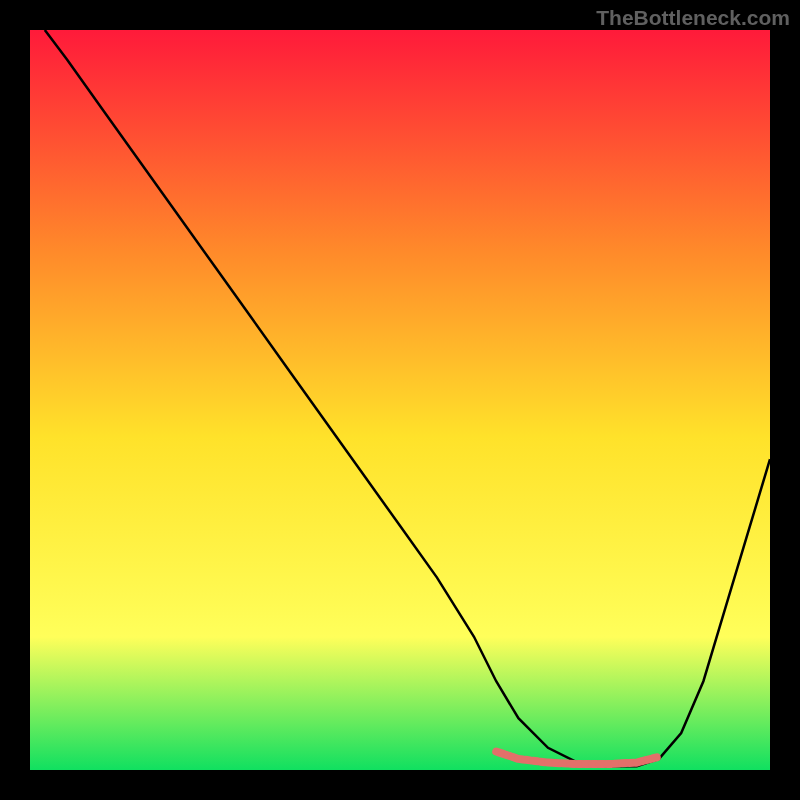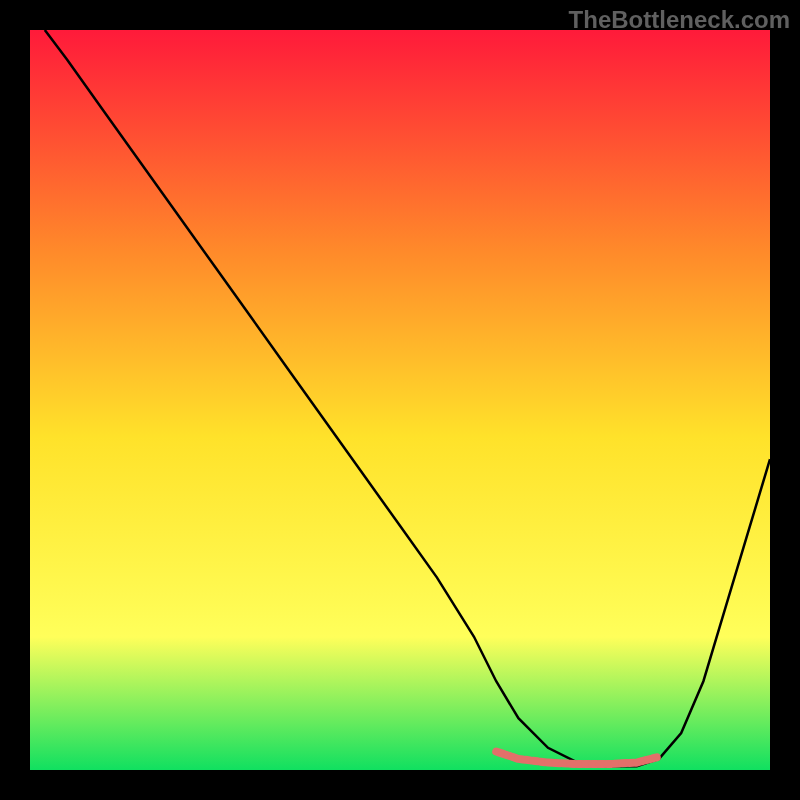--- a/index.html
+++ b/index.html
@@ -15,21 +15,21 @@
     width: 800px;
     height: 800px;
     background: #000;
     position: relative;
   }
   .watermark {
     position: absolute;
     top: 6px;
     right: 10px;
     color: #606060;
-    font-size: 24px;
+    font-size: 21px;
     font-weight: bold;
     z-index: 10;
   }
   .plot-area {
     position: absolute;
     left: 30px;
     top: 30px;
     width: 740px;
     height: 740px;
   }

